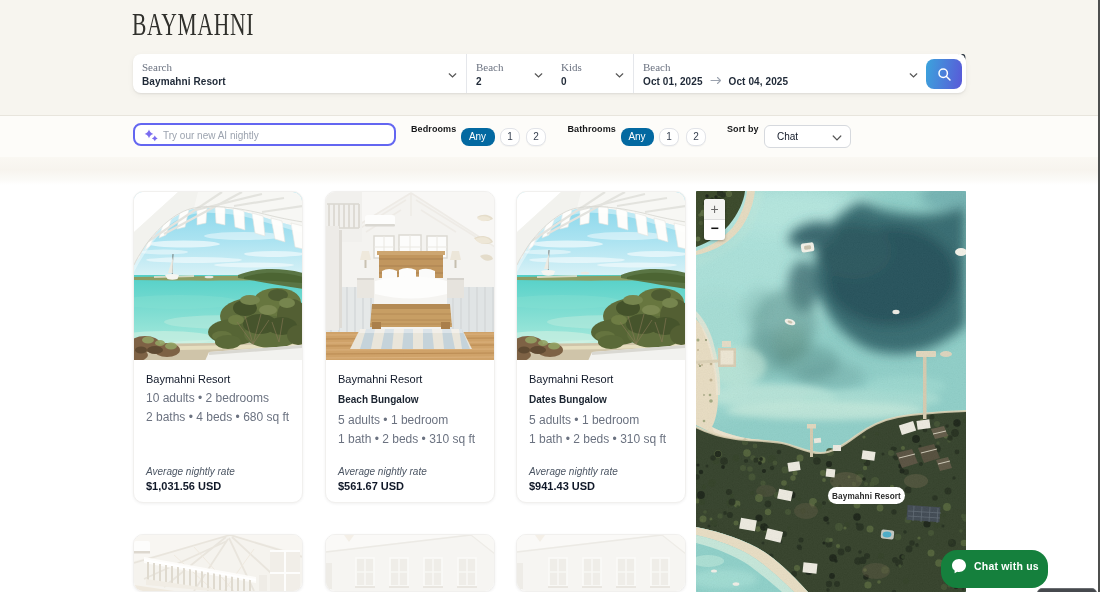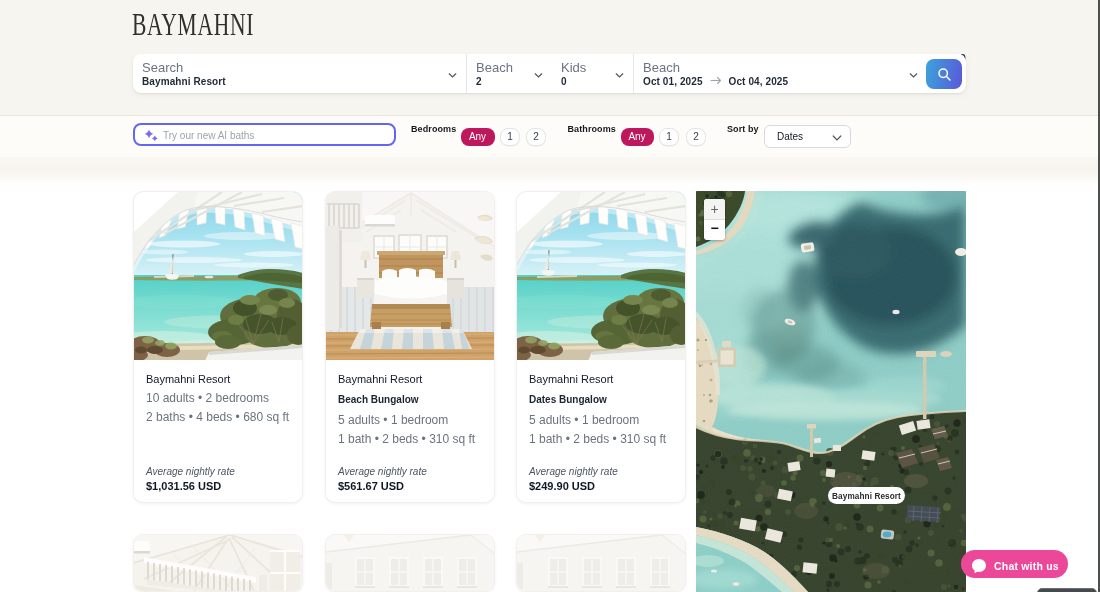--- a/index.html
+++ b/index.html
@@ -3,60 +3,60 @@
 <meta charset="utf-8">
 <style>
   * { margin:0; padding:0; box-sizing:border-box; }
   html,body { width:1100px; height:592px; overflow:hidden; }
   body { position:relative; background:#fff; font-family:"Liberation Sans", sans-serif; }
   .hdr { position:absolute; left:0; top:0; width:1100px; height:116px; background:#f7f5ef; border-bottom:1px solid #e8e5dd; }
   .logo { position:absolute; left:132px; top:9px; font-family:"Liberation Serif", serif; font-size:31px; line-height:31px; color:#30302c; letter-spacing:1px; transform:scale(0.695,1.0); transform-origin:left top; white-space:nowrap; }
   .phone { position:absolute; right:134px; top:21px; font-size:11px; line-height:11px; font-weight:bold; color:#1f2a37;margin-top:32px; }
   .sbar { position:absolute; left:133px; top:54px; width:833px; height:39px; background:#fff; border-radius:8px; box-shadow:0 1px 2px rgba(0,0,0,.07), 0 2px 6px rgba(0,0,0,.05); display:flex; }
   .sect { position:relative; height:100%; padding:9px 10px 0 9px; }
-  .sect .lbl { font-size:13px; color:#6b7280; line-height:9px; }
+  .sect .lbl { font-size:11px; color:#6b7280; line-height:9px;font-family:Liberation Serif, serif; }
   .sect .val { font-size:10px; color:#1f2937; line-height:11px; margin-top:4px; font-weight:bold; letter-spacing:0.1px; }
   .divv { width:1px; height:100%; background:#e5e7eb; }
   .chev { position:absolute; right:9px; top:17px; width:9px; height:9px; }
   .chev svg { display:block; }
   .s-search { width:333px; }
   .s-adults { width:85px; }
   .s-kids { width:81px; }
   .s-dates { flex:1; }
   .dateline { display:flex; align-items:flex-start; gap:7px; margin-top:4px; }
   .dateline .val { margin-top:0; }
   .sbtn { position:absolute; right:4px; top:5px; width:36px; height:30px; border-radius:8px; background:linear-gradient(100deg,#3ba4dc 0%, #5a58d8 100%); }
   .sbtn svg { position:absolute; left:11px; top:8px; }
   .fbar { position:absolute; left:0; top:116px; width:1100px; height:41px; background:#fdfcf9; }
   .band { position:absolute; left:0; top:157px; width:1100px; height:28px; background:linear-gradient(180deg, #faf8f3 0%, #f7f4ee 45%, #fbfaf7 80%, #ffffff 100%); }
   .ai { position:absolute; left:133px; top:123px; width:263px; height:23px; border:2px solid #6366f1; border-radius:8px; background:#fff; }
   .ai .ph { position:absolute; left:28px; top:5px; font-size:10px; color:#9ca3af; }
   .ai svg { position:absolute; left:9px; top:4px; }
   .flbl { position:absolute; top:125px; font-size:9px; line-height:9px; font-weight:bold; color:#17181a; letter-spacing:0.1px; }
   .pill { position:absolute; top:127.5px; height:18px; border-radius:8px; font-size:10px; display:flex; align-items:center; justify-content:center; }
-  .pill.on { background:#be185d; color:#fff; }
+  .pill.on { background:#0369a1; color:#fff; }
   .pill.off { background:#fff; color:#374151; border:1px solid #e2e4e9; box-shadow:0 1px 1px rgba(0,0,0,.04); }
   .sortsel { position:absolute; left:764px; top:125px; width:87px; height:23px; background:#fff; border:1px solid #d6d9de; border-radius:6px; }
   .sortsel .nm { position:absolute; left:12px; top:6px; font-size:10px; line-height:10px; color:#111827; }
   .sortsel svg { position:absolute; right:8px; top:8px; }
   .card { position:absolute; width:169.5px; background:#fff; border:1px solid #f1f0ee; border-radius:10px; box-shadow:0 1px 3px rgba(0,0,0,.06); overflow:hidden; }
   .card .im { width:168px; height:168px; overflow:hidden; }
   .card .im svg { display:block; }
   .info { position:relative; height:143px; padding:0 12px; }
   .t1 { font-size:11px; line-height:13px; color:#101828; padding-top:13px; }
   .t2 { font-size:10px; line-height:14px; color:#1b2430; font-weight:bold; margin-top:7px; }
   .mt { font-size:12px; line-height:14px; color:#6b7280; margin-top:5px; white-space:nowrap; }
   .rate { position:absolute; left:12px; bottom:25px; font-size:10px; line-height:12px; font-style:italic; color:#4b5563; }
   .price { position:absolute; left:12px; bottom:10px; font-size:11px; line-height:13px; font-weight:bold; color:#101828; }
   .map { position:absolute; left:696px; top:191px; width:270px; height:401px; overflow:hidden; border-radius:1px; }
   .zctl { position:absolute; left:704px; top:199px; width:21px; height:41px; background:#fff; border-radius:3px; box-shadow:0 1px 3px rgba(0,0,0,.3); }
   .zctl .zp { position:absolute; left:0; top:0; width:21px; height:20px; color:#666; font-size:14px; text-align:center; line-height:20px; background:#f4f4f2; border-radius:3px 3px 0 0; }
   .zctl .zm { position:absolute; left:0; top:21px; width:21px; height:19px; color:#111; font-weight:bold; font-size:14px; text-align:center; line-height:17px; }
   .zctl .zd { position:absolute; left:0; top:20px; width:21px; height:1px; background:#ddd; }
-  .chat { position:absolute; left:961px; top:550px; width:107px; height:28px; border-radius:16px; background:#ec4899; color:#fff; }
+  .chat { position:absolute; left:941px; top:550px; width:107px; height:38px; border-radius:16px; background:#15803d; color:#fff; }
   .chat .ic { position:absolute; left:9px; top:7px; }
   .chat .tx { position:absolute; left:33px; top:10px; font-size:10.5px; line-height:12px; font-weight:bold; letter-spacing:0.2px; }
   .darkbox { position:absolute; left:1037px; top:588px; width:60px; height:8px; background:#46494d; border:1px solid #6b6e72; border-radius:5px 5px 0 0; }
   .redge { position:absolute; right:0; top:0; width:2px; height:592px; background:#4d4f4e; }
 </style>
 </head>
 <body>
   <div class="hdr"></div>
   <div class="logo">BAYMAHNI</div>
   <div class="phone">+1 (424) 722-6830</div>
@@ -112,33 +112,33 @@
       </div>
     </div>
   </div>
   <div class="fbar"></div>
   <div class="band"></div>
   <div class="ai">
     <svg width="15" height="14" viewBox="0 0 15 14">
       <path d="M5 0.5 Q5.9 4 9.4 4.9 Q5.9 5.8 5 9.3 Q4.1 5.8 0.6 4.9 Q4.1 4 5 0.5 Z" fill="#7a6cf0"></path>
       <path d="M10.8 6.5 Q11.4 8.8 13.7 9.4 Q11.4 10 10.8 12.3 Q10.2 10 7.9 9.4 Q10.2 8.8 10.8 6.5 Z" fill="#7a6cf0"></path>
     </svg>
-    <div class="ph">Try our new AI baths</div>
+    <div class="ph">Try our new AI nightly</div>
   </div>
   <div class="flbl" style="left:411px;">Bedrooms</div>
   <div class="pill on" style="left:460.5px; width:34px;">Any</div>
   <div class="pill off" style="left:500px; width:20px;">1</div>
   <div class="pill off" style="left:526px; width:20px;">2</div>
   <div class="flbl" style="left:567.5px;">Bathrooms</div>
   <div class="pill on" style="left:620.5px; width:33px;">Any</div>
   <div class="pill off" style="left:659px; width:20px;">1</div>
   <div class="pill off" style="left:686px; width:20px;">2</div>
   <div class="flbl" style="left:727px;">Sort by</div>
   <div class="sortsel">
-    <div class="nm">Dates</div>
+    <div class="nm">Chat</div>
     <svg width="10" height="8" viewBox="0 0 10 8">
       <path d="M1.2 2 L5 5.8 L8.8 2" stroke="#555" stroke-width="1.2" fill="none" stroke-linecap="round"></path>
     </svg>
   </div>
 
   <div class="card" style="left:133px; top:191px; height:312px;">
     <div class="im">
       <svg width="169" height="169" viewBox="0 0 169 169">
 <defs>
 <linearGradient id="sky1" x1="0" y1="0" x2="0" y2="1">
@@ -450,21 +450,21 @@
 <path d="M0 73 C2 68 6 62 11 54 C22 38 42 19 60 16 C78 13 100 15 126 21 C138 24 150 27 169 30"></path>
 </g>
 </svg>
     </div>
     <div class="info">
       <div class="t1">Baymahni Resort</div>
       <div class="t2">Dates Bungalow</div>
       <div class="mt" style="margin-top:6px;">5 adults • 1 bedroom</div>
       <div class="mt">1 bath • 2 beds • 310 sq ft</div>
       <div class="rate">Average nightly rate</div>
-      <div class="price">$249.90 USD</div>
+      <div class="price">$941.43 USD</div>
     </div>
   </div>
 
   <div class="card" style="left:133px; top:534px; height:58px;">
     <div class="im" style="height:56px;">
       <svg width="169" height="60" viewBox="0 0 169 60">
 <rect x="0" y="0" width="169" height="60" fill="#f5f3ee"></rect>
 <path d="M0 26 L100 0 L169 20 L169 0 L0 0 Z" fill="#f8f6f2"></path>
 <g stroke="#e9e5dd" stroke-width="1.8" fill="none">
 <path d="M96 0 L0 28 M96 0 L169 22 M92 2 L30 52 M98 2 L150 50 M94 4 L60 56 M95 3 L120 56 M93 6 L10 44"></path>

